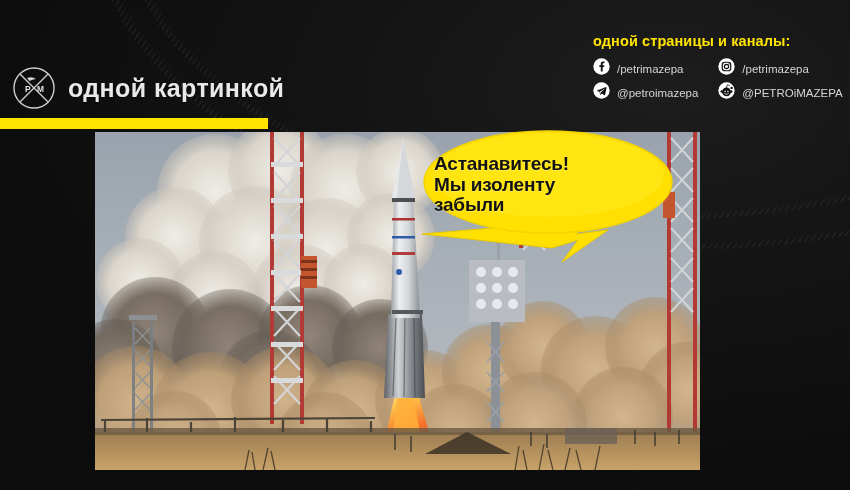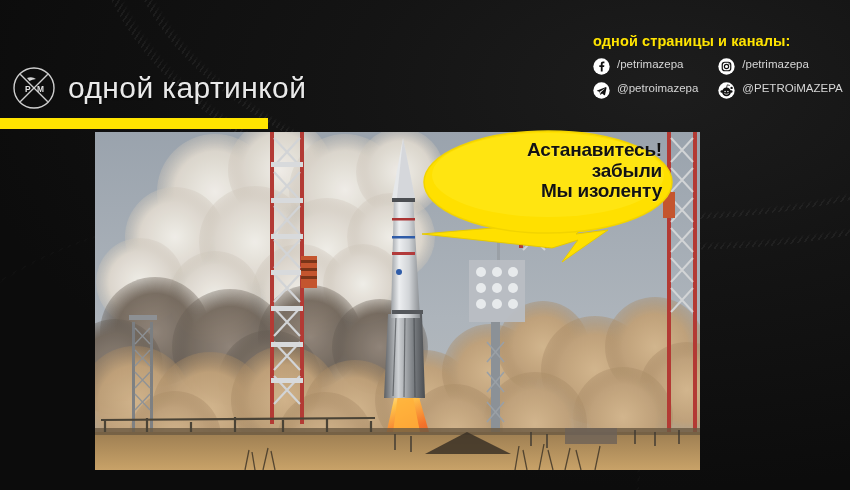--- a/index.html
+++ b/index.html
@@ -35,51 +35,51 @@
      -webkit-mask-image:radial-gradient(ellipse at 50% 50%, transparent 70%, #000 71%, #000 74%, transparent 75%);
              mask-image:radial-gradient(ellipse at 50% 50%, transparent 70%, #000 71%, #000 74%, transparent 75%);}
   .band-4{width:980px;height:560px;left:330px;top:170px;opacity:.6;
      -webkit-mask-image:radial-gradient(ellipse at 50% 50%, transparent 71%, #000 72%, #000 74.5%, transparent 75.5%);
              mask-image:radial-gradient(ellipse at 50% 50%, transparent 71%, #000 72%, #000 74.5%, transparent 75.5%);}
 
   
   .logo-row{position:absolute;left:12px;top:66px;display:flex;align-items:center;gap:12px;}
   .logo-mark{width:44px;height:44px;flex:0 0 44px;}
   .brand-text{
-    color:#e9e9e9;font-size:30px;letter-spacing:.4px;
-    font-family:"Liberation Sans",sans-serif;font-weight:400;
+    color:#e9e9e9;font-size:25px;letter-spacing:.4px;
+    font-family:"Liberation Sans",sans-serif;font-weight:700;
     text-shadow:0 1px 2px rgba(0,0,0,.8);
   }
   .yellow-bar{position:absolute;left:0;top:118px;width:268px;height:11px;background:#ffe400;}
 
   
   .social{position:absolute;left:593px;top:33px;width:250px;}
   .social-title{
     color:#ffe400;font-weight:bold;font-size:14.5px;letter-spacing:.1px;
     margin-bottom:9px;white-space:nowrap;
   }
   .social-cols{display:flex;gap:20px;}
   .social-col{display:flex;flex-direction:column;gap:7px;}
-  .social-item{display:flex;align-items:flex-start;gap:7px;}
+  .social-item{display:flex;align-items:flex-end;gap:7px;}
   .social-ico{width:17px;height:17px;flex:0 0 17px;display:block;}
   .social-handle{color:#d6d6d6;font-size:11.5px;white-space:nowrap;}
 
   
   .photo{
     position:absolute;left:95px;top:132px;width:605px;height:338px;
     overflow:hidden;background:#8e97a1;
   }
   .photo svg{display:block;width:100%;height:100%;}
 
   
   .bubble-wrap{position:absolute;left:412px;top:126px;width:272px;height:155px;}
   .bubble-wrap svg{position:absolute;inset:0;width:100%;height:100%;}
   .bubble-text{
-    position:absolute;left:22px;top:14px;width:228px;
-    text-align:right;color:#121212;font-weight:bold;
+    position:absolute;left:22px;top:28px;width:228px;
+    text-align:left;color:#121212;font-weight:bold;
     font-size:19px;line-height:1.08;letter-spacing:-.2px;
     text-shadow:0 1px 0 rgba(255,255,255,.25);
     pointer-events:none;
   }
   .bubble-text div{white-space:nowrap;}
   .bl2{font-size:19px;}
 </style>
 </head>
 <body>
 
@@ -374,18 +374,18 @@
     <svg viewBox="0 0 272 155">
 
       <path d="M152 96 L186 88 L164 108 L196 104 L150 136 L166 114 L140 122 L10 108 Z" fill="#ffe000" stroke="#e6ca00" stroke-width="1"></path>
 
       <ellipse cx="136" cy="56" rx="124" ry="51" fill="#ffe000"></ellipse>
       <ellipse cx="136" cy="56" rx="124" ry="51" fill="none" stroke="#f2d400" stroke-width="1.5"></ellipse>
       <ellipse cx="136" cy="49" rx="116" ry="42" fill="#ffe91f" opacity=".55"></ellipse>
     </svg>
     <div class="bubble-text">
       <div>Астанавитесь!</div>
+      <div class="bl2">Мы изоленту</div>
       <div class="bl2">забыли</div>
-      <div class="bl2">Мы изоленту</div>
     </div>
   </div>
 
 </div>
 
 </body></html>

